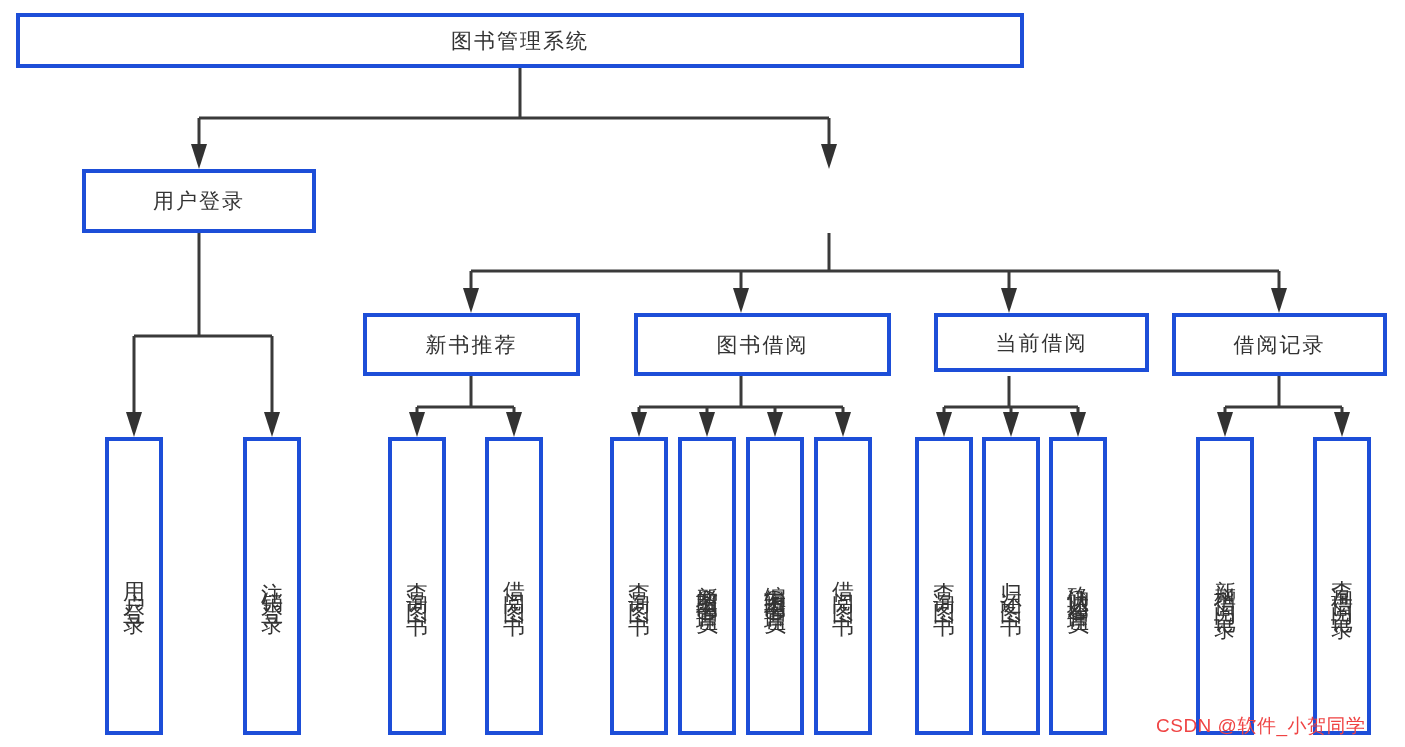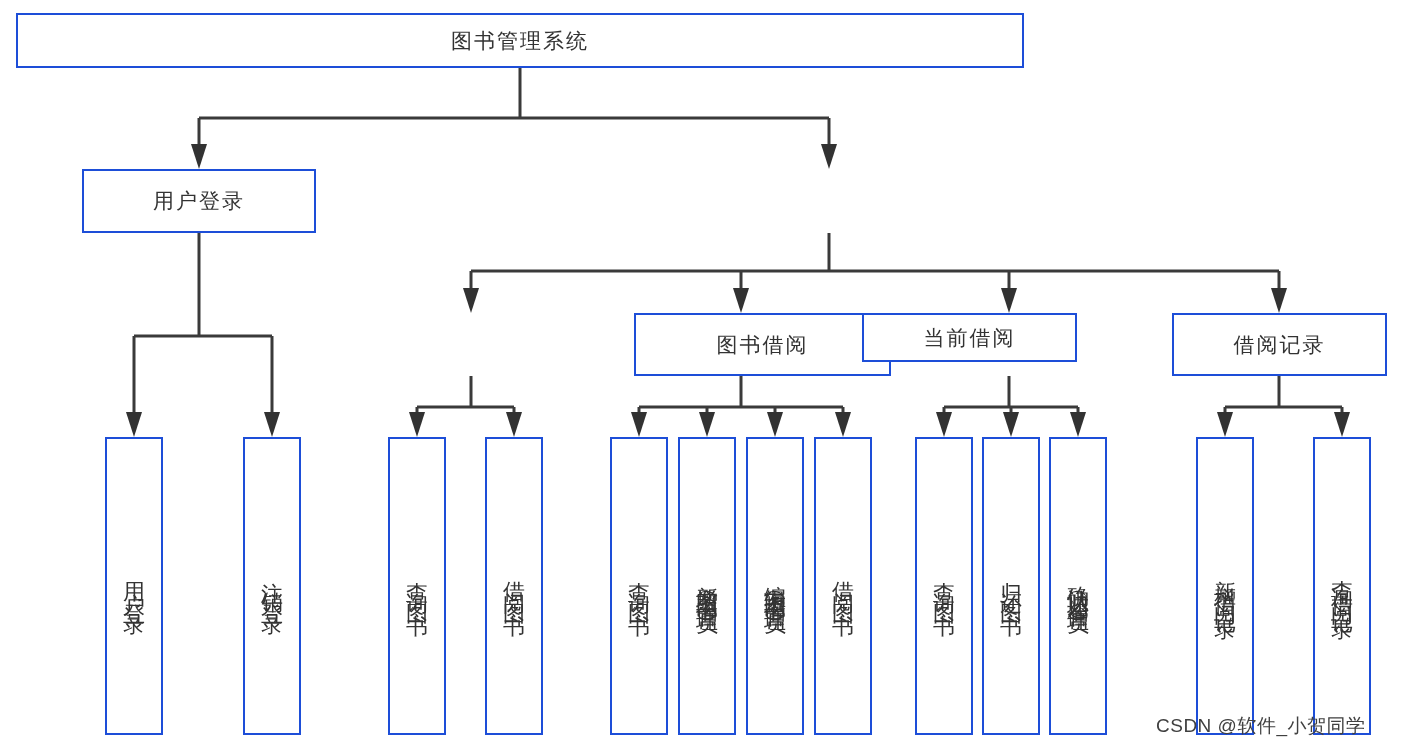--- a/index.html
+++ b/index.html
@@ -4,32 +4,32 @@
 <style>
   html,body{margin:0;padding:0;background:#ffffff;}
   .canvas{
     position:relative;width:1405px;height:747px;background:#ffffff;
     font-family:"Liberation Sans","DejaVu Sans",sans-serif;overflow:hidden;
   }
   svg.wires{position:absolute;left:0;top:0;width:1405px;height:747px;}
   .ln{stroke:#3a3a3a;stroke-width:3;fill:none;}
   .ah{fill:#323232;stroke:none;}
   .box{
-    position:absolute;background:#ffffff;border:2px solid #1d4ed8;
+    position:absolute;background:#ffffff;border:4px solid #1d4ed8;
     box-sizing:border-box;display:flex;align-items:center;justify-content:center;
     color:#333333;
   }
   .h{font-size:21px;letter-spacing:2px;white-space:nowrap;}
   .v{top:437px;width:58px;height:298px;font-size:22px;}
   .v .vt{writing-mode:vertical-rl;text-orientation:mixed;line-height:1;}
   .v-short .vt{letter-spacing:11px;}
   .v-mid .vt{letter-spacing:8px;}
   .v-long .vt{letter-spacing:4px;}
   .watermark{
-    position:absolute;left:1156px;top:713px;font-size:19px;color:#404040;
+    position:absolute;left:1156px;top:713px;font-size:19px;color:#ef4444;
     letter-spacing:0.5px;z-index:6;white-space:nowrap;
   }
 </style>
 </head>
 <body>
 
 <div class="canvas">
 
   <svg class="wires" viewBox="0 0 1405 747">
     <g>
@@ -75,24 +75,27 @@
   </svg>
 
   <div class="box h" style="left:16px;top:13px;width:1008px;height:55px">
     <span>图书管理系统</span>
   </div>
 
   <div class="box h" style="left:82px;top:169px;width:234px;height:64px">
     <span>用户登录</span>
   </div>
 
+  <div class="box h" style="left:363px;top:313px;width:217px;height:63px">
+    <span>新书推荐</span>
+  </div>
   <div class="box h" style="left:634px;top:313px;width:257px;height:63px">
     <span>图书借阅</span>
   </div>
-  <div class="box h" style="left:862px;top:313px;width:215px;height:49px">
+  <div class="box h" style="left:934px;top:313px;width:215px;height:59px">
     <span>当前借阅</span>
   </div>
   <div class="box h" style="left:1172px;top:313px;width:215px;height:63px">
     <span>借阅记录</span>
   </div>
 
   <div class="box v v-short" style="left:105px">
     <span class="vt">用户登录</span>
   </div>
   <div class="box v v-short" style="left:243px">

